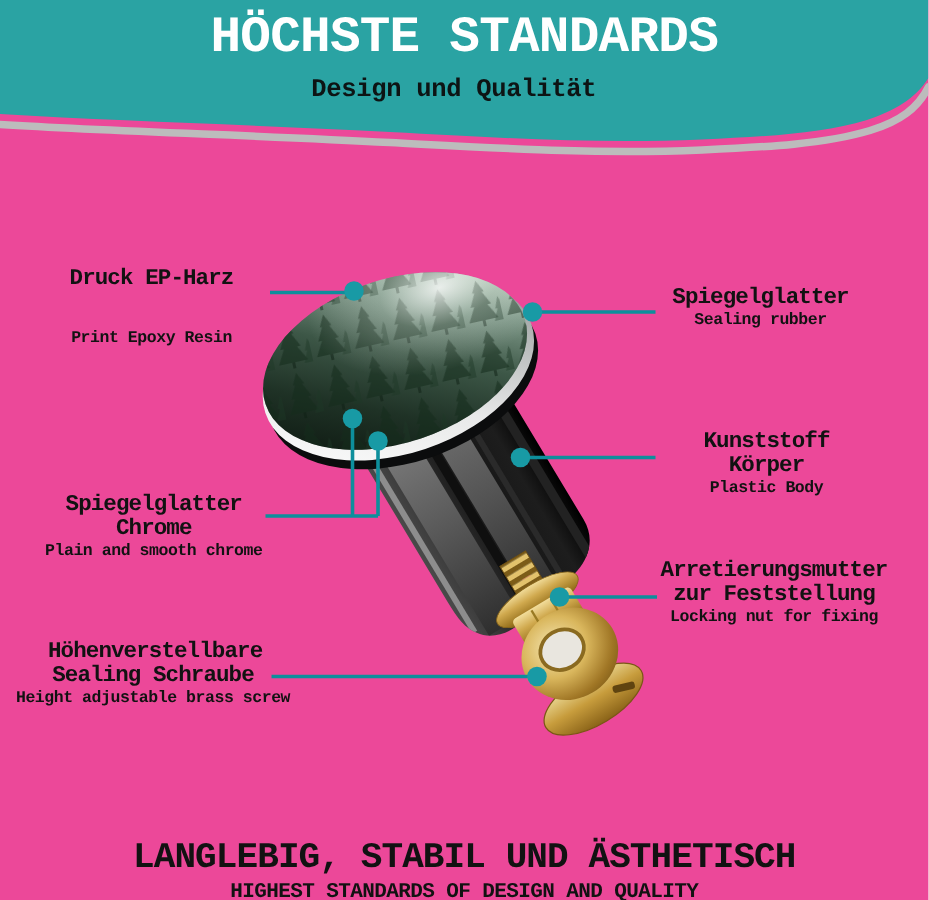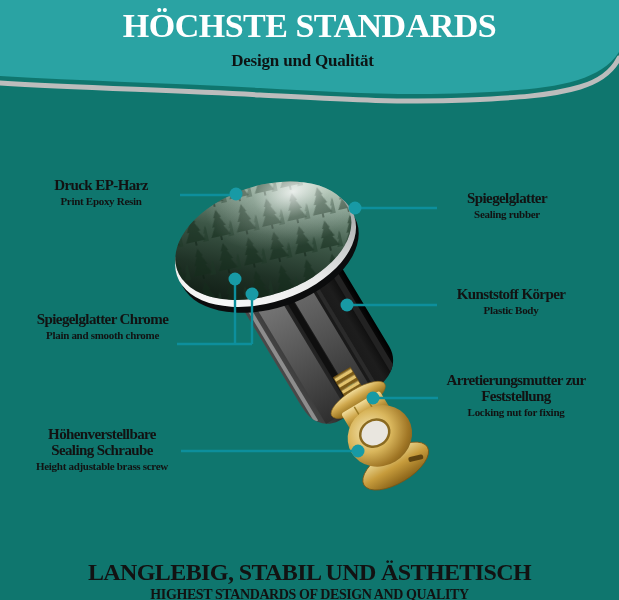--- a/index.html
+++ b/index.html
@@ -1,34 +1,34 @@
 <!DOCTYPE html>
 <html><head>
 <meta charset="utf-8">
 <style>
   html,body{margin:0;padding:0;background:#fff;}
-  .stage{position:relative;width:619px;height:600px;background:#0f766e;overflow:hidden;
-         font-family:Liberation Serif, serif;}
+  .stage{position:relative;width:619px;height:600px;background:#ec4899;overflow:hidden;
+         font-family:Liberation Mono, monospace;}
   svg{position:absolute;left:0;top:0;display:block;}
   .banner{width:619px;height:118px;}
   .product,.callouts{width:619px;height:600px;}
   .h-title{position:absolute;top:9px;left:0;width:619px;text-align:center;
            font-size:34px;font-weight:bold;color:#ffffff;letter-spacing:-0.5px;line-height:1.0;}
   .h-sub{position:absolute;top:51px;left:0;width:619px;text-align:center;
          font-size:17px;font-weight:bold;color:#0d1414;letter-spacing:-0.2px;
          transform:translateX(-7px);}
   .lbl{position:absolute;display:flex;flex-direction:column;align-items:center;color:#121212;}
   .lbl .t{font-weight:bold;font-size:15px;line-height:1.06;letter-spacing:-0.6px;
           text-align:center;width:100%;}
   .lbl .s{font-weight:bold;font-size:11px;line-height:1.2;letter-spacing:-0.3px;
           white-space:nowrap;margin-top:1px;}
-  .lbl-druck{left:25px;top:178px;width:152px;}
+  .lbl-druck{left:25px;top:178px;width:152px;gap:25px;}
   .lbl-dichtungsring{left:437px;top:191px;width:140px;}
   .lbl-kunststoff{left:441px;top:287px;width:140px;}
-  .lbl-spiegelglatter{left:20px;top:312px;width:165px;}
+  .lbl-spiegelglatter{left:20px;top:329px;width:165px;}
   .lbl-arretierungsmutter{left:431px;top:373px;width:170px;}
   .lbl-hoehenverstellbare{left:32px;top:427px;width:140px;}
   .footer{position:absolute;top:560px;left:0;width:619px;text-align:center;color:#121212;}
   .f-t{font-size:24px;font-weight:bold;letter-spacing:-0.6px;line-height:1.05;}
   .f-s{font-size:14px;font-weight:bold;letter-spacing:-0.4px;margin-top:2px;}
 </style>
 </head>
 <body>
 
 <div class="stage">

